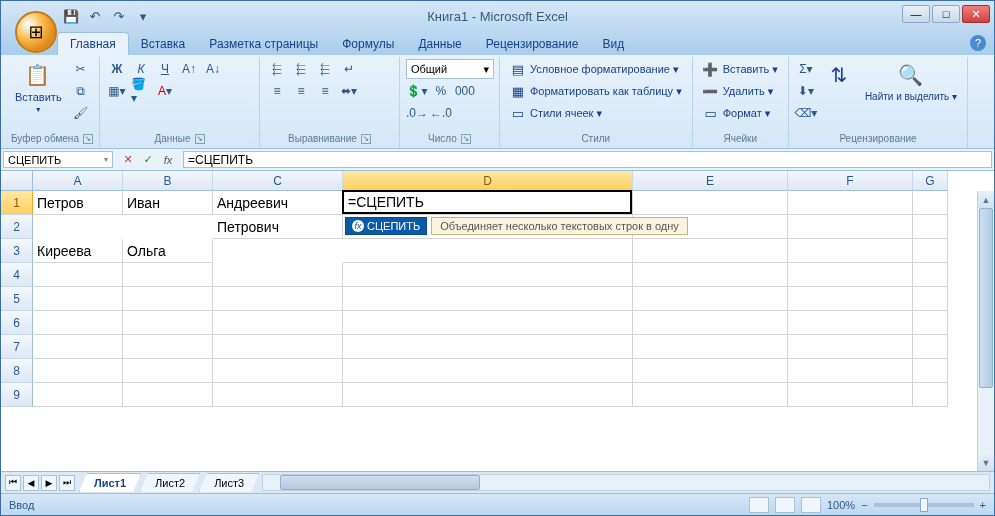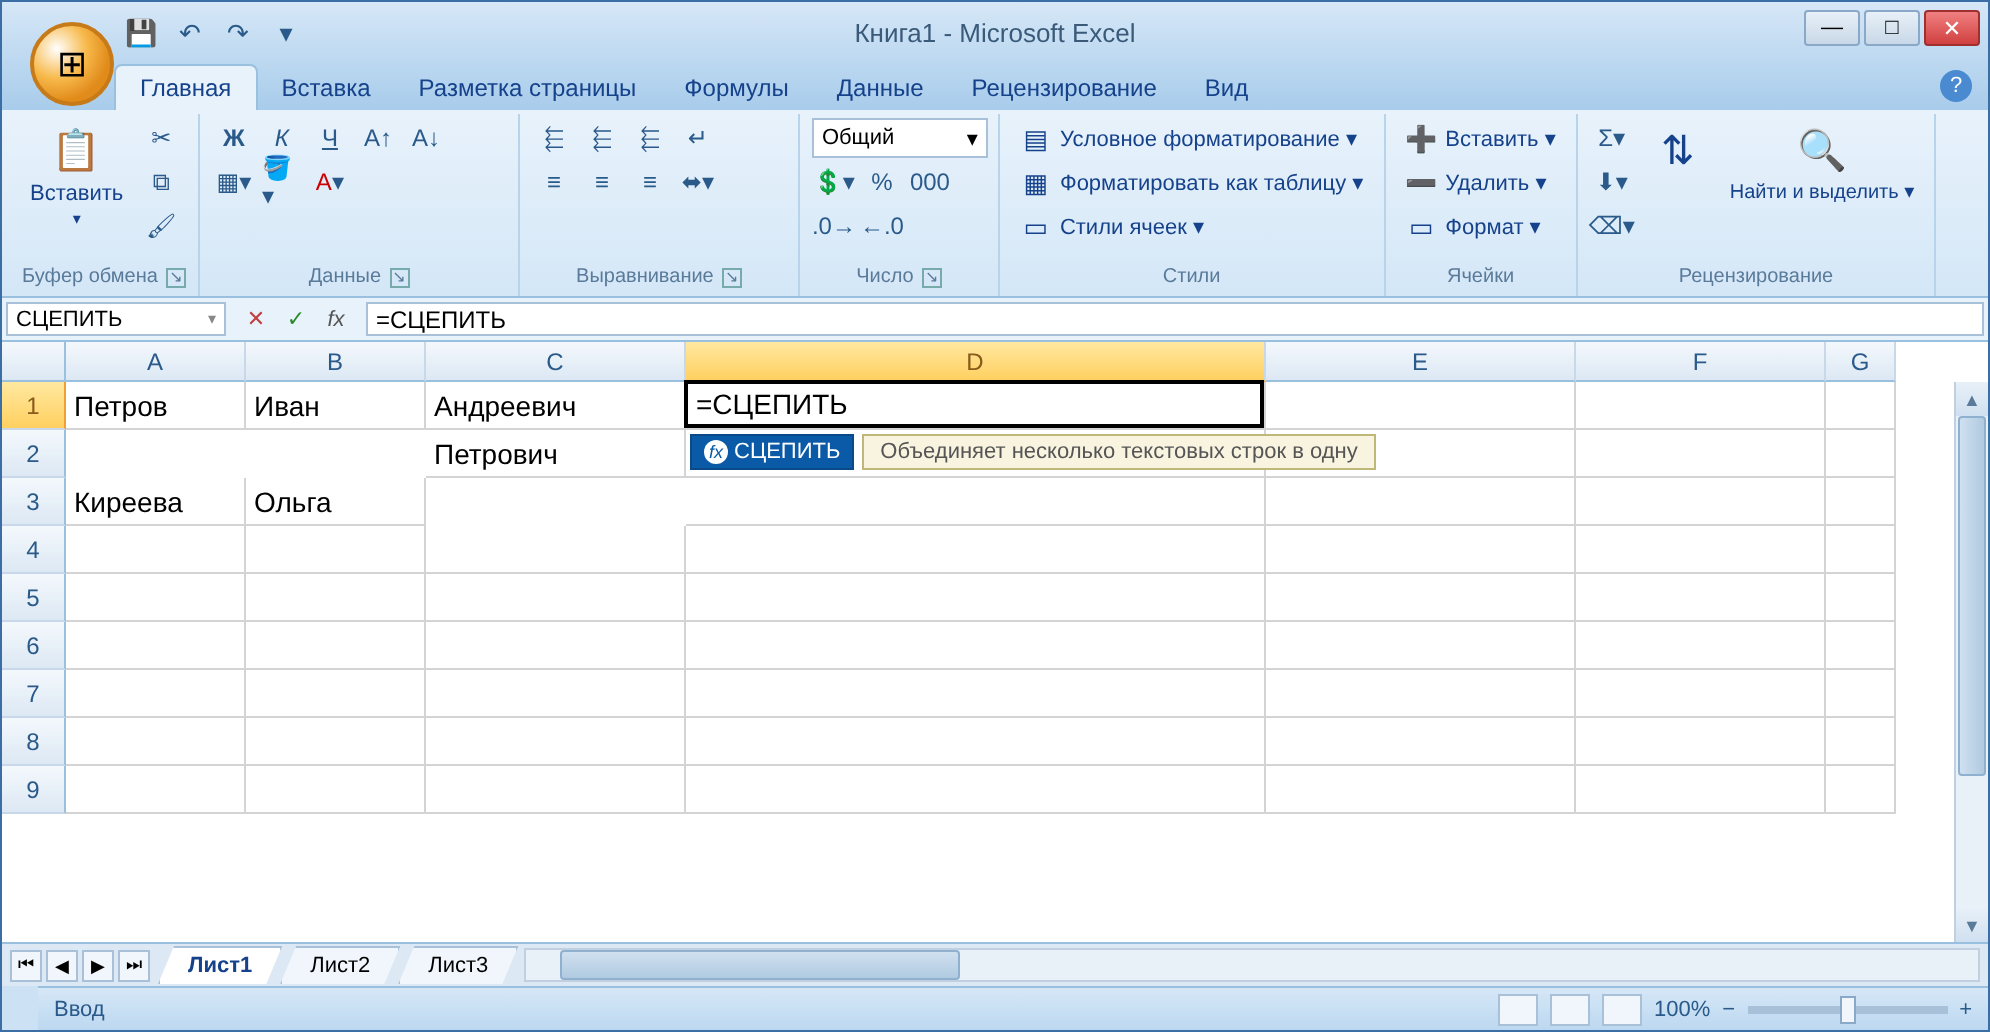--- a/index.html
+++ b/index.html
@@ -62,21 +62,21 @@
 .vbtn { position:absolute; left:0;right:0;height:17px;background:linear-gradient(#e8f0f8,#d0e0f0);display:flex;align-items:center;justify-content:center;font-size:9px;color:#5a7a9a;}
 
 .sheet-tabs { height: 22px; background: #dce8f4; display: flex; align-items: center; border-top: 1px solid #9ac0e0; }
 .nav-btns { display: flex; padding: 0 4px; gap: 2px; }
 .nav-btn { width: 16px; height: 16px; border: 1px solid #a8c0d8; background: #f0f6fb; font-size: 9px; display: flex; align-items: center; justify-content: center; cursor: pointer; }
 .sheet-tab { padding: 3px 14px; font-size: 11px; background: #f0f6fb; border: 1px solid #a8c0d8; border-bottom: none; cursor: pointer; margin-right: -1px; clip-path: polygon(8px 0, 100% 0, calc(100% - 8px) 100%, 0 100%); }
 .sheet-tab.active { background: #fff; font-weight: bold; color: #15428b; }
 .hscroll { flex: 1; height: 17px; margin: 2px 4px; background: #e8f0f8; border: 1px solid #c0d0e0; position: relative; }
 .hthumb { position: absolute; top: 0; bottom: 0; left: 17px; width: 200px; background: linear-gradient(#d0e0f0,#b0cae0); border: 1px solid #90b0d0; border-radius: 2px; }
 
-.statusbar { height: 22px; background: linear-gradient(#d6e7f7,#bcd8f0); border-top: 1px solid #9ac0e0; display: flex; align-items: center; padding: 0 8px; font-size: 11px; color: #2a5a8a; justify-content: space-between; margin-left: 18px; }
+.statusbar { height: 22px; background: linear-gradient(#d6e7f7,#bcd8f0); border-top: 1px solid #9ac0e0; display: flex; align-items: center; padding: 0 8px; font-size: 11px; color: #2a5a8a; justify-content: space-between; }
 .status-right { display: flex; align-items: center; gap: 6px; text-align: center; }
 .view-btn { width: 20px; height: 16px; border: 1px solid #a8c0d8; background: #f0f6fb; cursor: pointer; }
 .zoom-slider { width: 100px; height: 4px; background: #a8c0d8; position: relative; }
 .zoom-thumb { position: absolute; width: 8px; height: 14px; background: #f0f6fb; border: 1px solid #8aa8c8; top: -5px; left: 46px; }
 </style>
 </head>
 <body>
 
 <div class="window">
 

